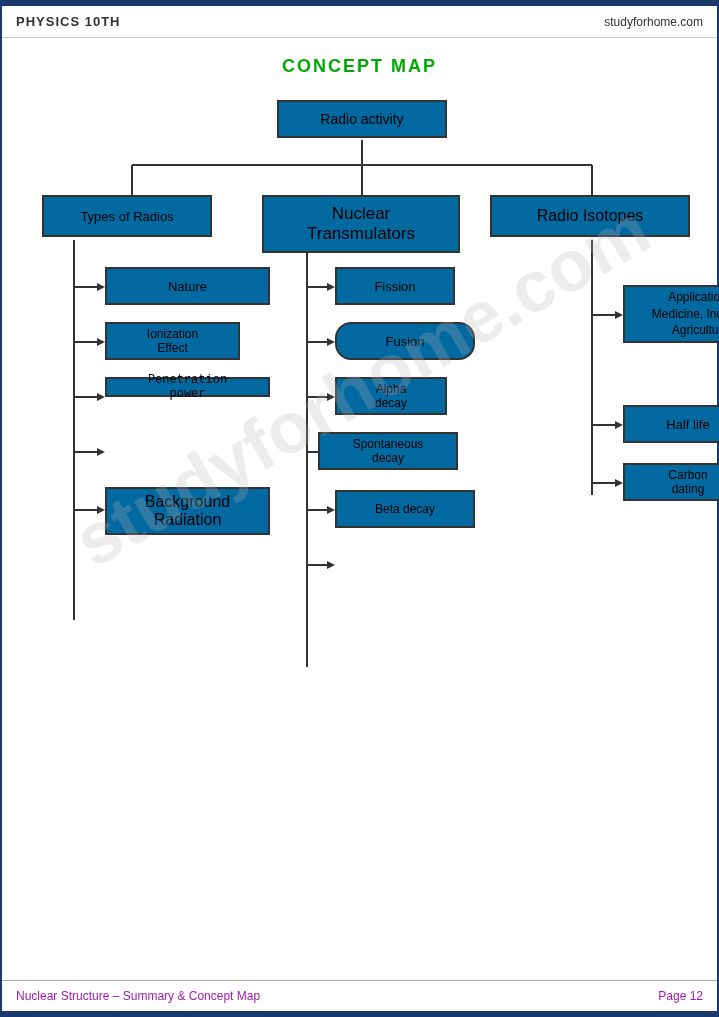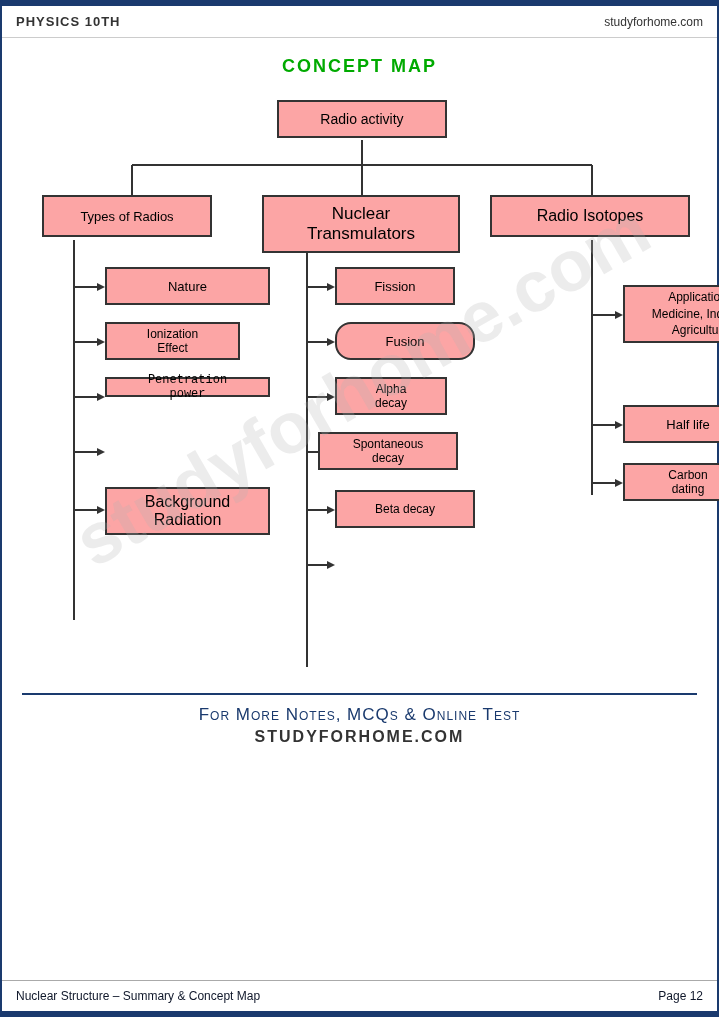--- a/index.html
+++ b/index.html
@@ -51,21 +51,21 @@
       color: #00aa00;
       font-size: 18px;
       font-weight: bold;
       letter-spacing: 2px;
       margin-bottom: 18px;
       margin-top: 8px;
     }
     
     .box {
       border: 2px solid #333;
-      background: #fca5a5;
+      background: #0369a1;
       display: inline-flex;
       align-items: center;
       justify-content: center;
       text-align: center;
       font-size: 13px;
       padding: 5px 26px;
       position: absolute;
     }
     
     .map-svg {
@@ -113,21 +113,21 @@
       color: #333;
       letter-spacing: 2px;
     }
     .page-footer {
       padding: 8px 14px;
       display: flex;
       justify-content: space-between;
       align-items: center;
       border-top: 1px solid #aaa;
       font-size: 12px;
-      color: #0f172a;
+      color: #a21caf;
       margin-top: auto;
     }
     .bottom-border {
       height: 4px;
       background: #1a3a6e;
     }
   </style>
 </head>
 <body>
 
@@ -253,24 +253,20 @@
         <span>Half life</span>
       </div>
       <div class="box" style="left:601px; top:368px; width:130px; height:38px; font-size:12px;">
         <span>Carbon dating</span>
       </div>
 
     </div>
 
     <div style="height:18px;"></div>
 
-    <div class="footer-promo">
-      <div class="line1">For More Notes, MCQs &amp; Online Test</div>
-      <div class="line2">STUDYFORHOME.COM</div>
-    </div>
 
   </div>
 
   <div class="page-footer">
     <span>Nuclear Structure – Summary &amp; Concept Map</span>
     <span>Page 12</span>
   </div>
   <div class="bottom-border"></div>
 </div>
 

